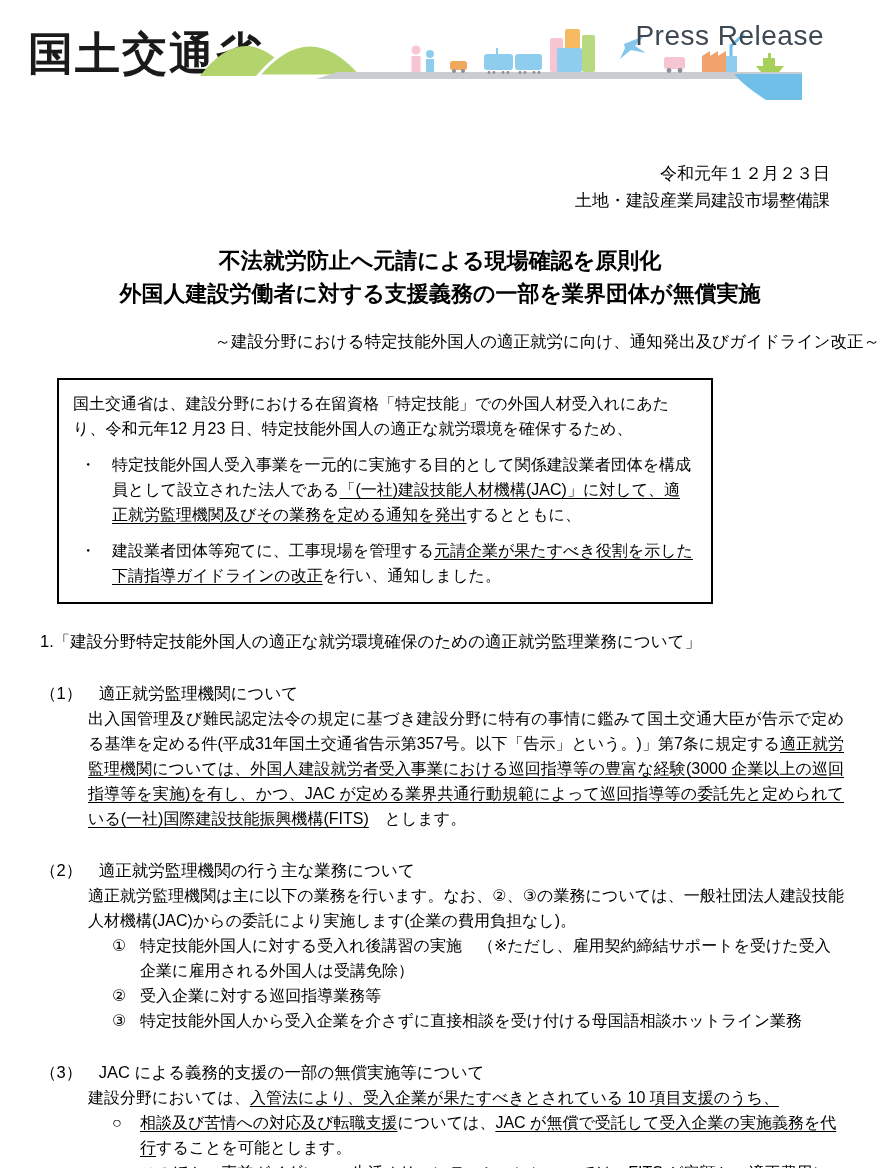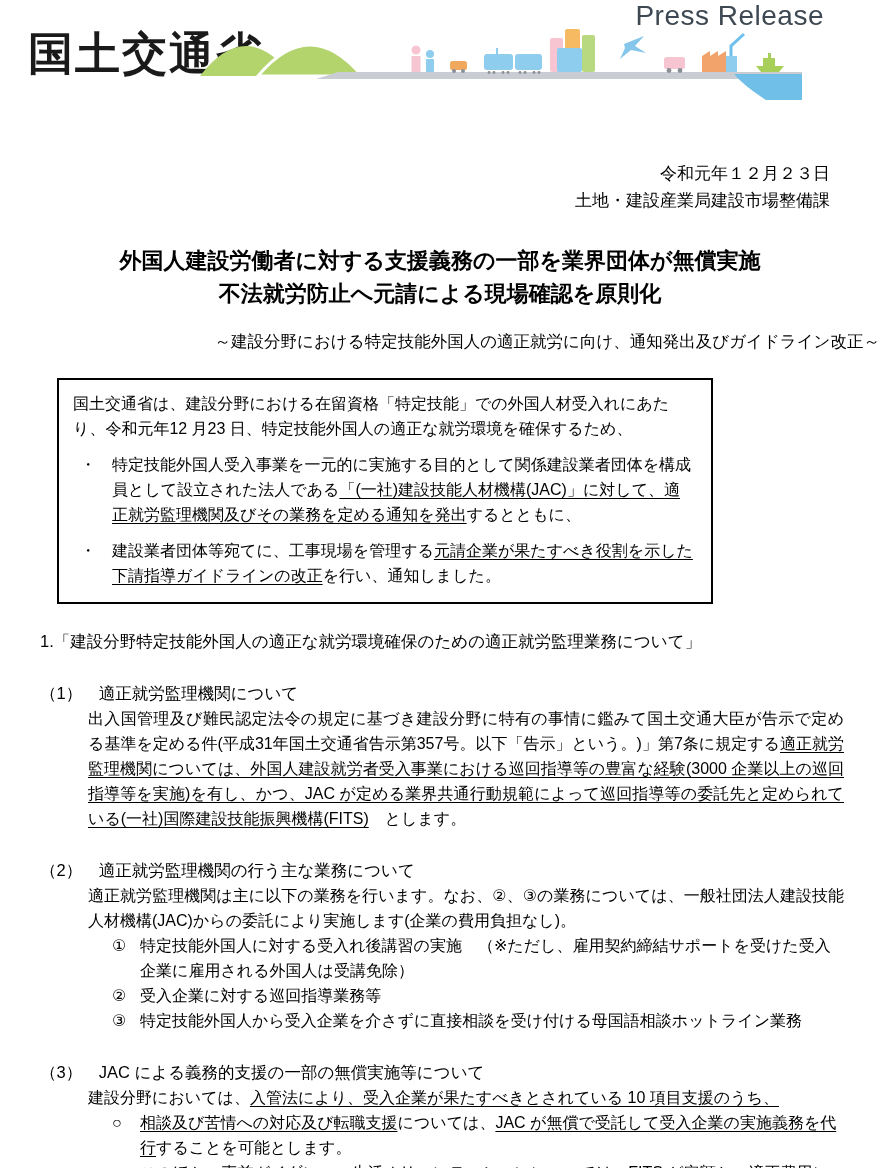--- a/index.html
+++ b/index.html
@@ -4,21 +4,21 @@
 <style>
   html,body{margin:0;padding:0;background:#fff;}
   .page{
     width:880px;height:1168px;position:relative;overflow:hidden;background:#fff;
     color:#000;font-family:"Liberation Sans","DejaVu Sans",sans-serif;
   }
   
   .header{position:relative;height:120px;}
   .logo-jp{position:absolute;left:28px;top:24px;font-size:45px;font-weight:bold;letter-spacing:2px;color:#1a1a1a;}
   .logo-en{position:absolute;left:28px;top:86px;font-size:17.5px;color:#111;}
-  .press-release{position:absolute;right:56px;top:0;font-size:28px;color:#3d4852;letter-spacing:.5px;}
+  .press-release{position:absolute;right:56px;top:20px;font-size:28px;color:#3d4852;letter-spacing:.5px;}
   .illustration{position:absolute;left:198px;top:12px;width:604px;height:88px;}
   
   .dateline{margin:40px 50px 0 0;text-align:right;font-size:17px;line-height:27px;}
   
   .title{margin:30px 10px 0;text-align:center;font-size:22px;font-weight:bold;line-height:33px;}
   .title .tline{display:block;}
   .subtitle{margin-top:21px;text-align:right;font-size:16.5px;}
   
   .summary-box{
     box-sizing:border-box;margin:25px 0 0 57px;width:656px;border:2px solid #000;
@@ -85,22 +85,22 @@
     </div>
     <div class="press-release">Press Release</div>
   </div>
 
   <div class="dateline">
     <div>令和元年１２月２３日</div>
     <div>土地・建設産業局建設市場整備課</div>
   </div>
 
   <div class="title">
+    <span class="tline">不法就労防止へ元請による現場確認を原則化</span>
     <span class="tline">外国人建設労働者に対する支援義務の一部を業界団体が無償実施</span>
-    <span class="tline">不法就労防止へ元請による現場確認を原則化</span>
   </div>
   <div class="subtitle">～建設分野における特定技能外国人の適正就労に向け、通知発出及びガイドライン改正～</div>
 
   <div class="summary-box">
     <p class="box-intro">国土交通省は、建設分野における在留資格「特定技能」での外国人材受入れにあたり、令和元年12 月23 日、特定技能外国人の適正な就労環境を確保するため、</p>
     <div class="box-bullet">
       <span class="marker">・</span>
       <span class="item-text"><span class="">特定技能外国人受入事業を一元的に実施する目的として関係建設業者団体を構成員として設立された法人である</span><span class="u ">「(一社)建設技能人材機構(JAC)」に対して、適正就労監理機関及びその業務を定める通知を発出</span><span class="">するとともに、</span></span>
     </div>
     <div class="box-bullet">

